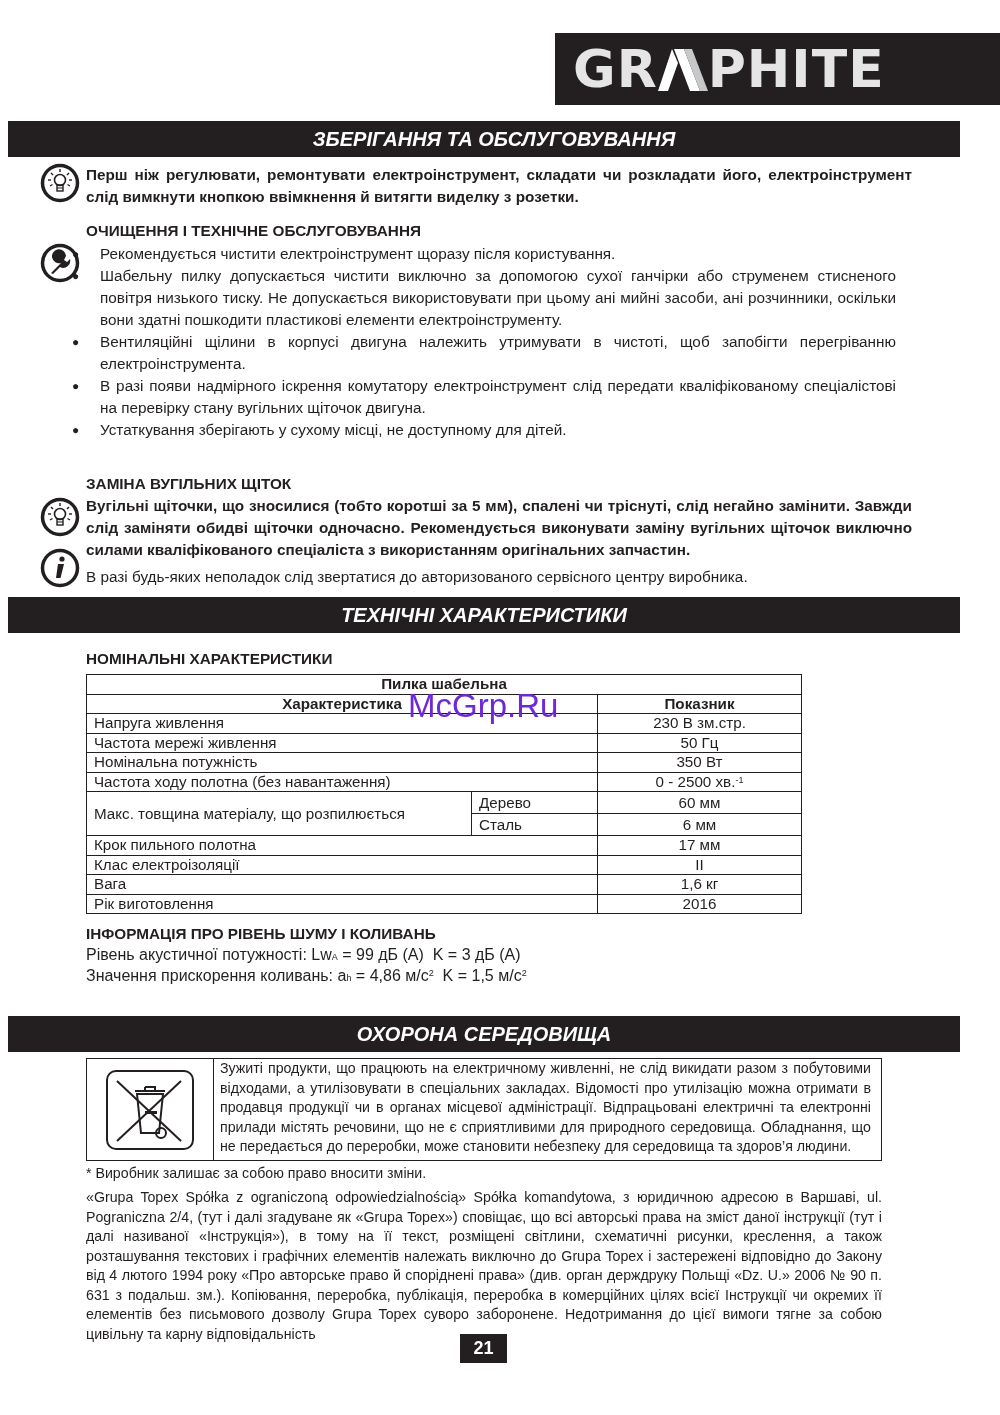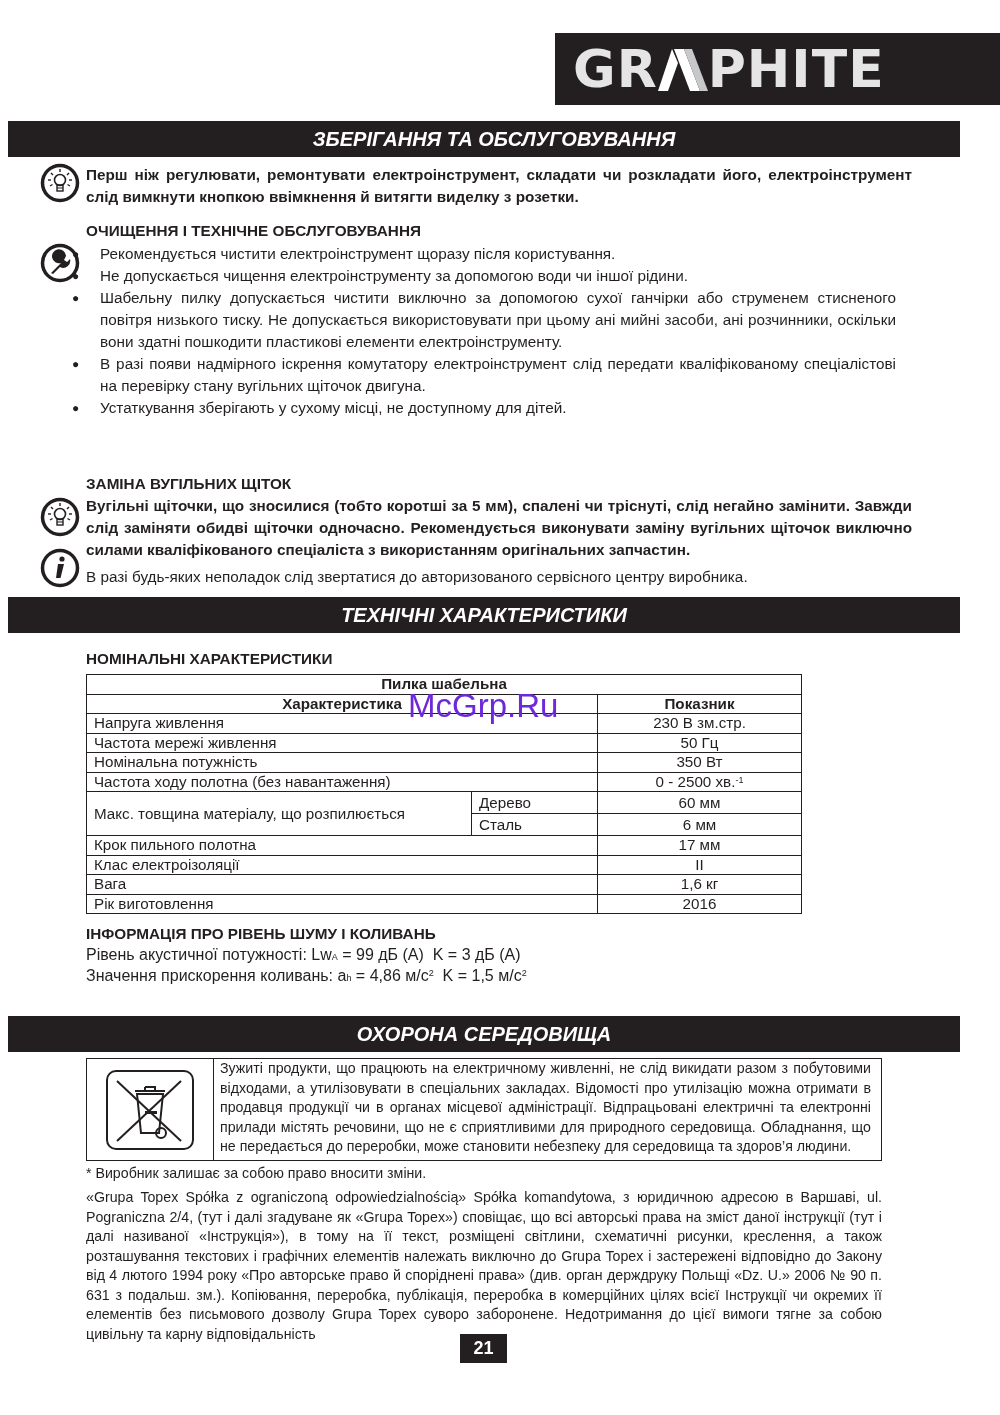--- a/index.html
+++ b/index.html
@@ -82,22 +82,22 @@
 
 <div class="heading" style="left:86px;top:221px;">ОЧИЩЕННЯ І ТЕХНІЧНЕ ОБСЛУГОВУВАННЯ</div>
 <div class="icon" style="left:40px;top:243px;">
   <svg width="40" height="40" viewBox="0 0 40 40">
       <circle cx="20" cy="20" r="17.5" fill="none" stroke="#231f20" stroke-width="3.5"></circle>
       <path d="M11 30 L21 20 A7 7 0 1 1 26 13 L24 17 L27 19 L30 16 A7 7 0 0 1 20 24 L13 31 Z" fill="#231f20"></path>
     </svg>
 </div>
 <ul class="bullets">
   <li>Рекомендується чистити електроінструмент щоразу після користування.</li>
-  <li>Не допускається чищення електроінструменту за допомогою води чи іншої рідини.</li>
   <li>Шабельну пилку допускається чистити виключно за допомогою сухої ганчірки або струменем стисненого повітря низького тиску. Не допускається використовувати при цьому ані мийні засоби, ані розчинники, оскільки вони здатні пошкодити пластикові елементи електроінструменту.</li>
+  <li>Вентиляційні щілини в корпусі двигуна належить утримувати в чистоті, щоб запобігти перегріванню електроінструмента.</li>
   <li>В разі появи надмірного іскрення комутатору електроінструмент слід передати кваліфікованому спеціалістові на перевірку стану вугільних щіточок двигуна.</li>
   <li>Устаткування зберігають у сухому місці, не доступному для дітей.</li>
 </ul>
 
 <div class="heading" style="left:86px;top:474px;">ЗАМІНА ВУГІЛЬНИХ ЩІТОК</div>
 <div class="icon" style="left:40px;top:497px;">
   <svg width="40" height="40" viewBox="0 0 40 40">
       <circle cx="20" cy="20" r="17.5" fill="none" stroke="#231f20" stroke-width="3.5"></circle>
       <circle cx="20" cy="17" r="5.5" fill="none" stroke="#231f20" stroke-width="1.6"></circle>
       <rect x="17" y="22" width="6" height="6" fill="none" stroke="#231f20" stroke-width="1.4"></rect>

